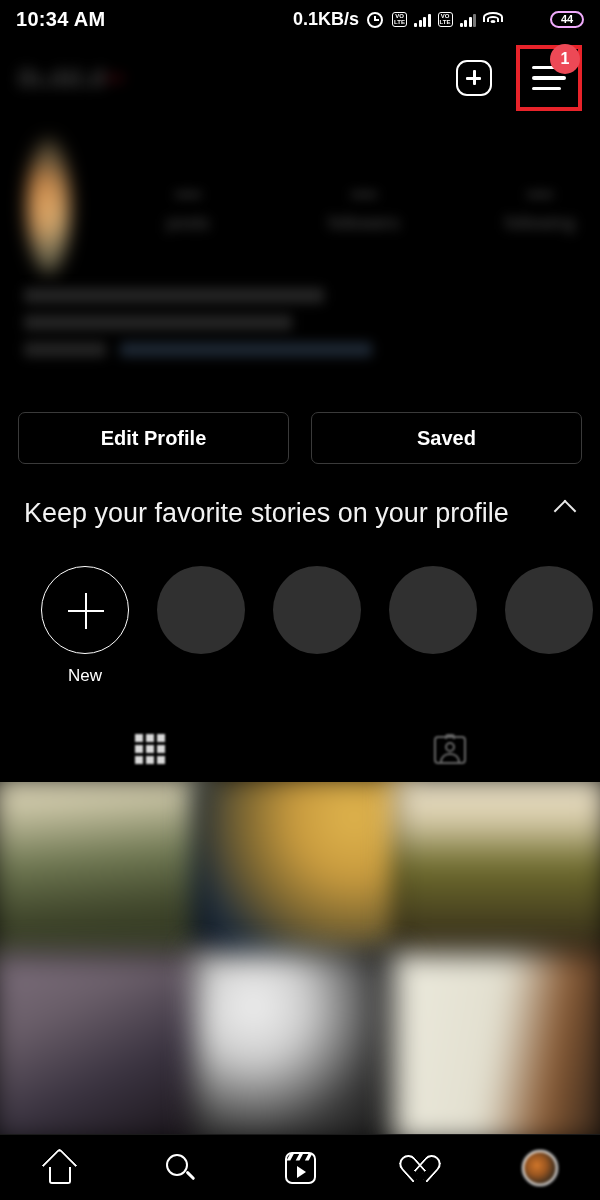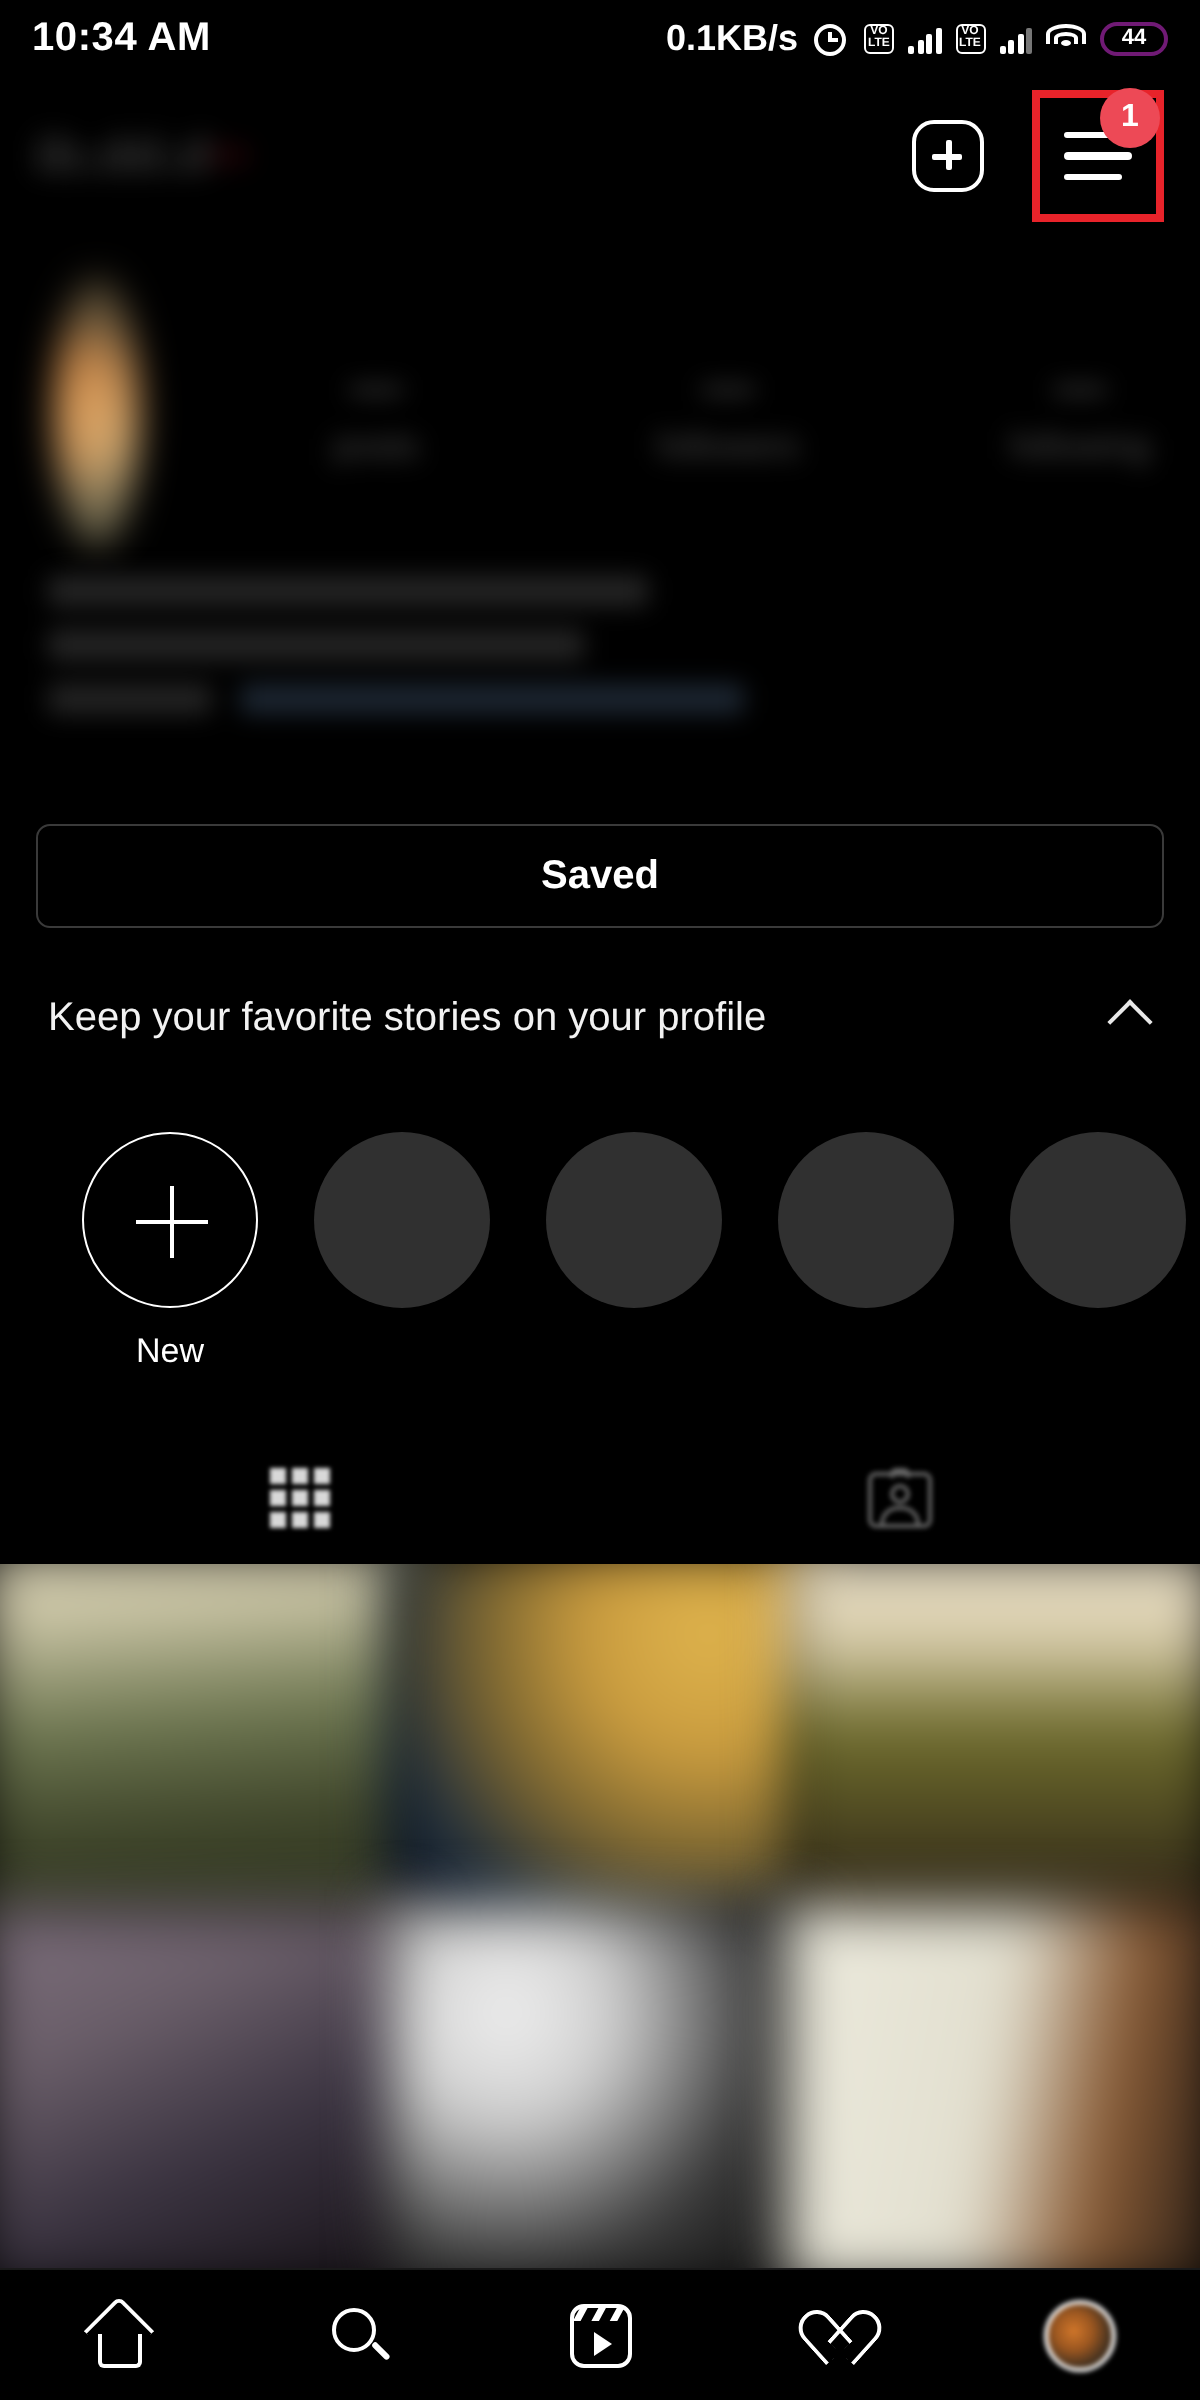--- a/index.html
+++ b/index.html
@@ -43,23 +43,23 @@
   .bars.dim i:nth-child(4){ background:#777; }
   .wifi-ic{ position:relative; width:20px; height:16px; }
   .wifi-ic span{
     position:absolute; left:50%; transform:translateX(-50%) ;
     border:2px solid #fff; border-bottom:none; border-radius:50% 50% 0 0;
   }
   .wifi-ic .w1{ width:20px; height:10px; top:1px; }
   .wifi-ic .w2{ width:12px; height:6px; top:5px; }
   .wifi-ic .w3{ width:5px; height:3px; top:9px; border-radius:50%; background:#fff; border:none; }
   .batt{
-    width:34px; height:17px; border:2px solid #701a75; border-radius:9px;
+    width:34px; height:17px; border:2px solid #f0abfc; border-radius:9px;
     display:flex; align-items:center; justify-content:center;
-    font-size:11px; font-weight:bold; color:#fff;
+    font-size:11px; font-weight:bold; color:#fff;margin-left:40px;
   }
 
   
   .header{
     position:absolute; left:0; top:38px; width:600px; height:80px;
     display:flex; align-items:center; padding:0 18px;
   }
   .username-blur{
     font-size:25px; font-weight:bold; color:#8d8d8d;
     filter:blur(7px); opacity:.55; letter-spacing:1px;
@@ -129,21 +129,21 @@
     background:#000; color:#fff; font-size:20px; font-weight:bold;
     display:flex; align-items:center; justify-content:center; cursor:pointer;
   }
 
   
   .sh-head{
     position:absolute; left:24px; top:490px; width:552px;
     display:flex; align-items:flex-start;
   }
   .sh-title{ font-size:21px; font-weight:bold; color:#fff; }
-  .sh-sub{ font-size:20px; color:#f2f2f2; margin-top:8px; }
+  .sh-sub{ font-size:27px; color:#f2f2f2; margin-top:8px; }
   .chevron{
     margin-left:auto; width:22px; height:22px; position:relative; margin-top:6px;
   }
   .chevron::before{
     content:""; position:absolute; left:3px; top:7px; width:14px; height:14px;
     border-left:2.3px solid #e8e8e8; border-top:2.3px solid #e8e8e8;
     transform:rotate(45deg);
   }
   .highlights{
     position:absolute; left:16px; top:566px; width:600px; height:140px;
@@ -329,20 +329,21 @@
   <div class="bio">
     <div class="bio-line l1"></div>
     <div class="bio-line l2"></div>
     <div style="display:flex;align-items:center;">
       <div class="bio-line l3" style="margin-bottom:0;"></div>
       <div class="bio-link"></div>
     </div>
   </div>
 
   <div class="actions">
+    <div class="act-btn">Edit Profile</div>
     <div class="act-btn">Saved</div>
   </div>
 
   <div class="sh-head">
     <div>
       <div class="sh-sub">Keep your favorite stories on your profile</div>
     </div>
     <div class="chevron"></div>
   </div>
 

